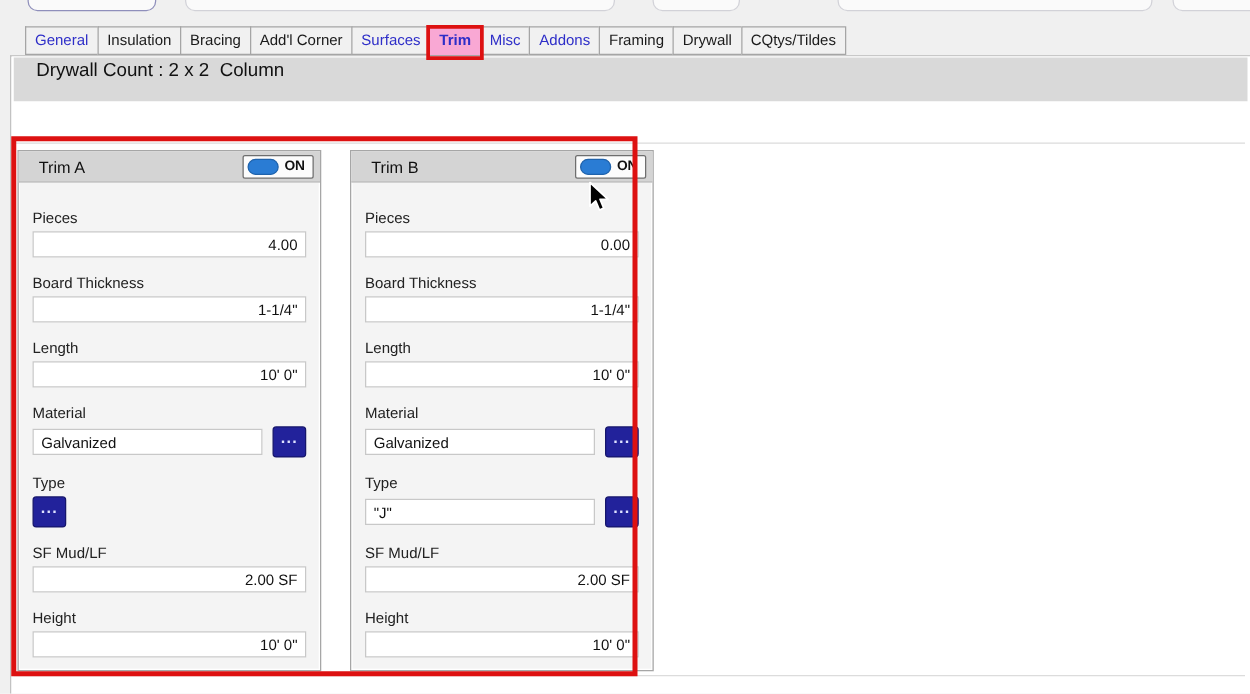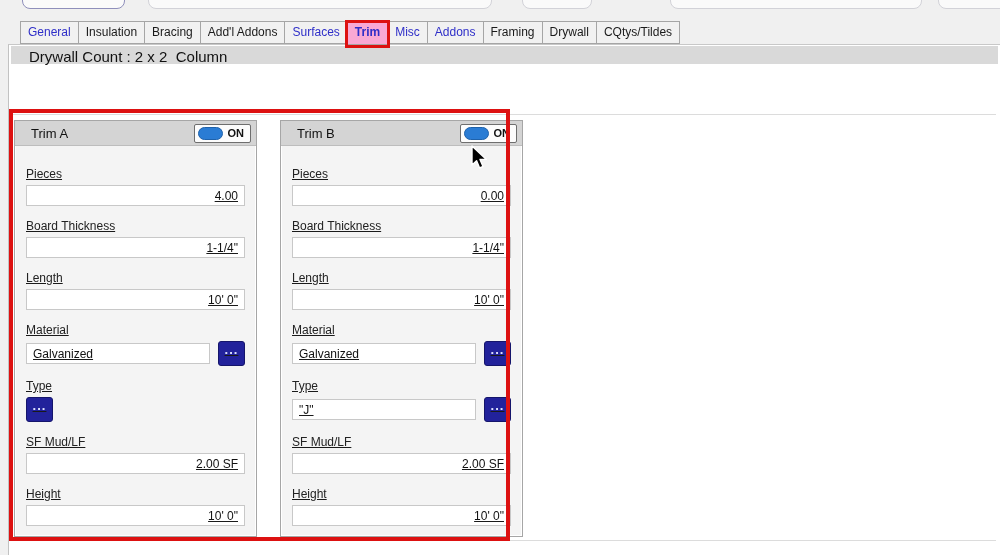--- a/index.html
+++ b/index.html
@@ -35,21 +35,21 @@
     position:absolute; left:-3px; right:-3px; top:-2px; bottom:-4px;
     border:3px solid #dd1111; z-index:6; pointer-events:none;
   }
 
   
   .content {
     position:absolute; left:8px; top:44px; width:992px; height:511px;
     background:#ffffff; border-left:1px solid #c2c2c2; border-top:1px solid #c8c8c8;
   }
   .header-band {
-    position:absolute; left:2px; top:1px; width:987px; height:18px;
+    position:absolute; left:2px; top:1px; width:987px; height:35px;
     background:#d9d9d9; font-size:15px; line-height:21px;
     padding-left:18px; white-space:pre; color:#111;
   }
   .group-box {
     position:absolute; left:2px; top:69px; width:985px; height:427px;
     border-top:1px solid #dcdcdc; border-bottom:1px solid #dcdcdc;
   }
 
   
   .panel {
@@ -70,21 +70,21 @@
     background:#fcfcfc; border:1px solid #6e6e6e; border-radius:2px;
     height:19px; padding:0 6px 0 3px; cursor:pointer;
   }
   .toggle-pill {
     width:25px; height:13px; border-radius:7px;
     background:#2a7cd4; border:1px solid #1f62ab;
   }
   .toggle-label { font-size:11px; font-weight:bold; color:#111; }
 
   .panel-body { padding:0 11px; }
-  .field { margin-top:13px;text-decoration:underline; }
+  .field { margin-top:13px; }
   .field:first-child { margin-top:21px; }
   .field-label { font-size:12px; color:#222; margin-bottom:4px; }
   .field-row { display:flex; align-items:center; gap:8px; }
   .input {
     height:21px; flex:1; min-width:0;
     border:1px solid #c8c8c8; background:#fff;
     font-size:12px; padding:0 6px; color:#111;
     font-family:"Liberation Sans", sans-serif;
   }
   .ta-r { text-align:right; }
@@ -113,21 +113,21 @@
 <div class="top-frag focused" style="left:22px;  width:103px;"></div>
 <div class="top-frag" style="left:148px; width:344px;"></div>
 <div class="top-frag" style="left:522px; width:70px;"></div>
 <div class="top-frag" style="left:670px; width:252px;"></div>
 <div class="top-frag" style="left:938px; width:70px;"></div>
 
 <div class="tab-strip">
   <div class="tab blue">General</div>
   <div class="tab">Insulation</div>
   <div class="tab">Bracing</div>
-  <div class="tab">Add'l Addons</div>
+  <div class="tab">Add'l Corner</div>
   <div class="tab blue">Surfaces</div>
   <div class="tab blue selected">
     <span>Trim</span>
     <div class="tab-annotation"></div>
   </div>
   <div class="tab blue">Misc</div>
   <div class="tab blue">Addons</div>
   <div class="tab">Framing</div>
   <div class="tab">Drywall</div>
   <div class="tab">CQtys/Tildes</div>

